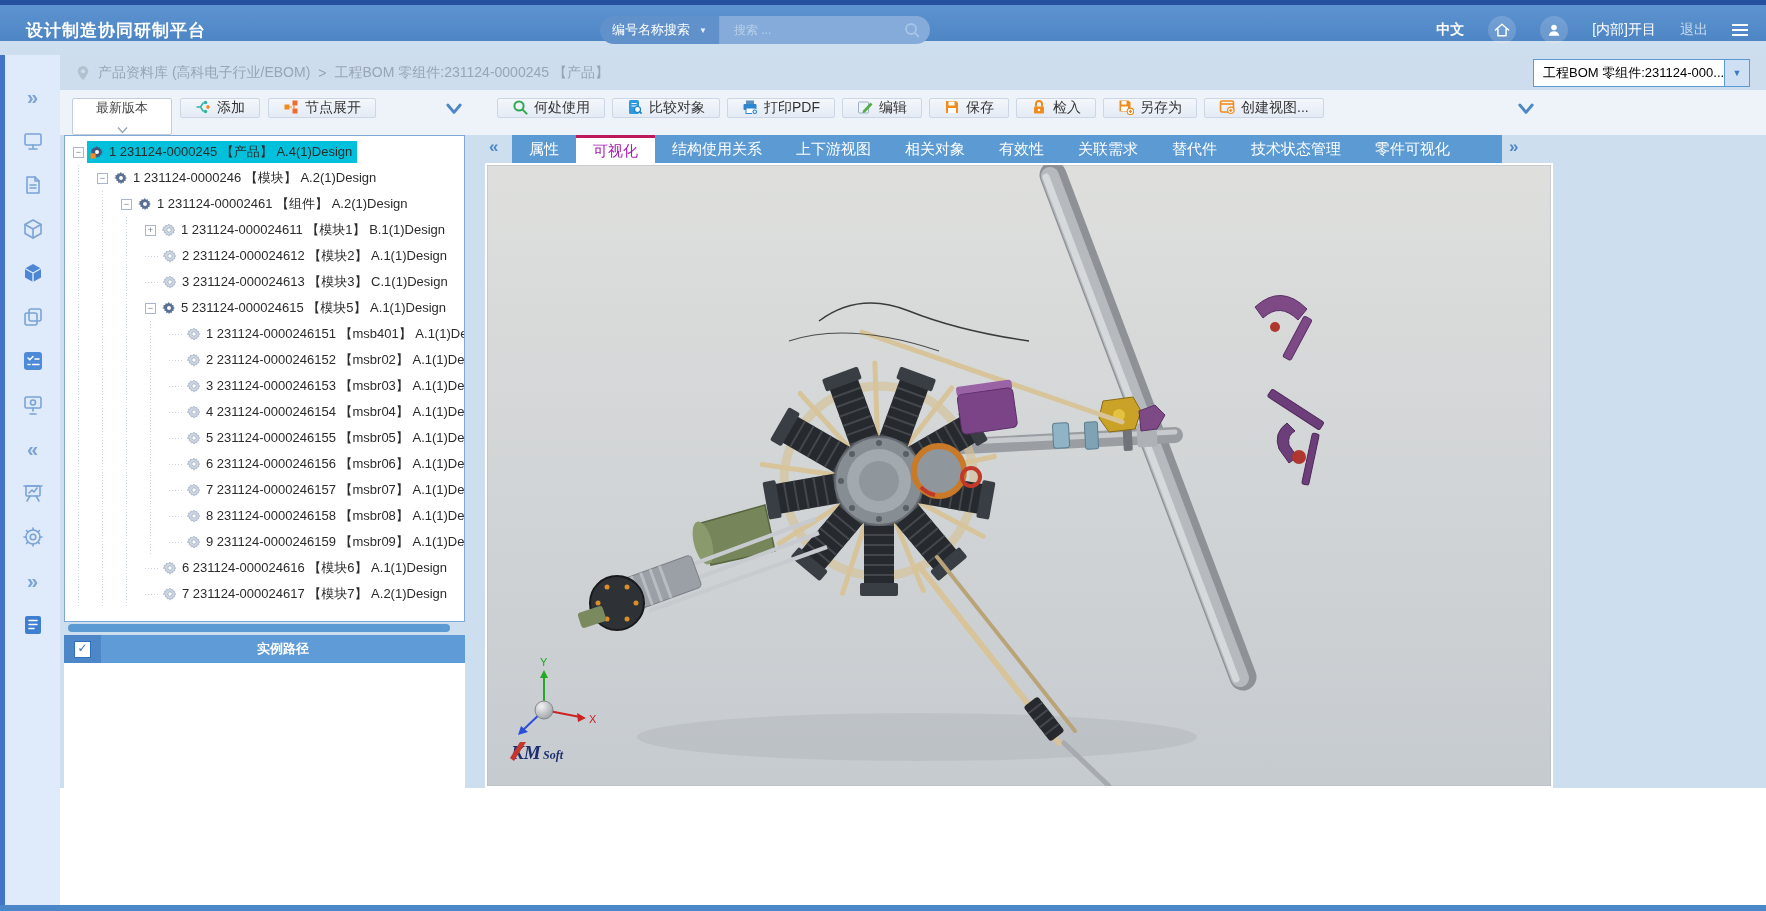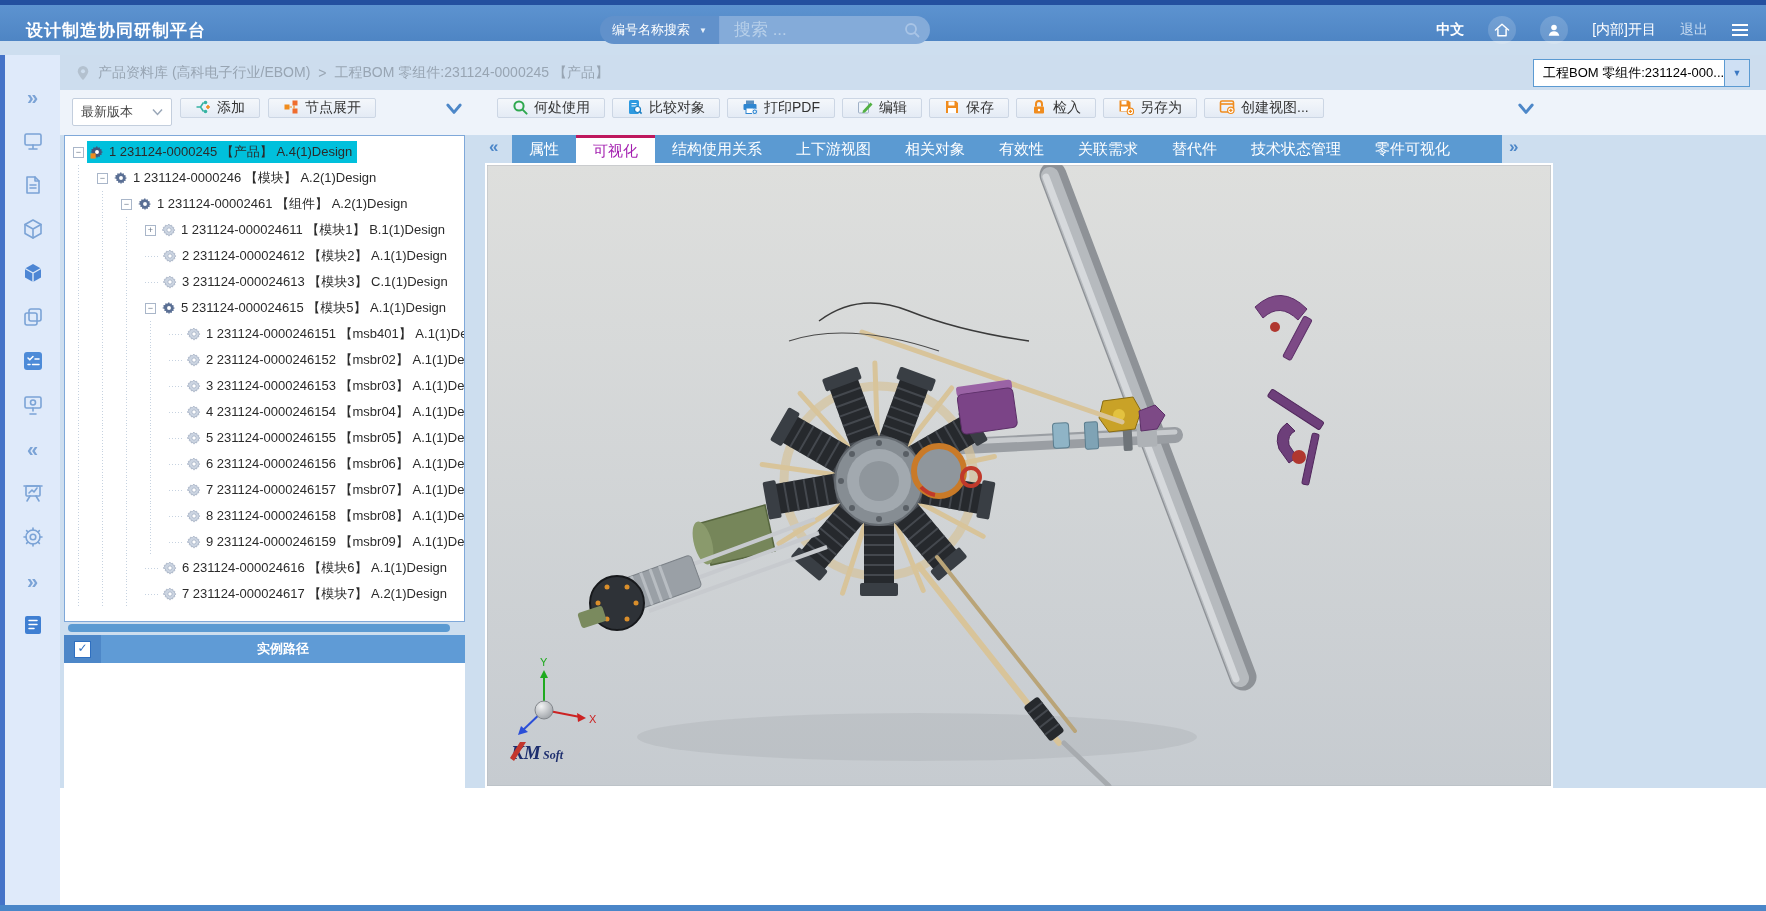--- a/index.html
+++ b/index.html
@@ -10,21 +10,21 @@
   .header{position:absolute;left:0;top:5px;width:100%;height:36px;
           background:linear-gradient(#5d93d0,#4e85c4);color:#fff;}
   .app-title{position:absolute;left:26px;top:14px;font-size:17px;font-weight:bold;letter-spacing:1px;}
   .search-wrap{position:absolute;left:600px;top:11px;height:28px;display:flex;}
   .search-cat{background:#6191cb;border-radius:14px 0 0 14px;padding:0 12px;display:flex;
               align-items:center;gap:9px;font-size:13px;border-right:1px solid #7fa6d8;cursor:pointer;}
   .search-cat .arr{font-size:8px;color:#e8f1fb;}
   .search-input{background:#84abd9;border-radius:0 14px 14px 0;width:168px;position:relative;
                 display:flex;align-items:center;padding:0 30px 0 12px;}
   .search-input input{background:transparent;border:none;outline:none;width:100%;
-                      font-size:17px;color:#0f172a;font-family:inherit;}
+                      font-size:12px;color:#0f172a;font-family:inherit;}
   .search-input input::placeholder{color:#b7cfe9;}
   .mag{position:absolute;right:9px;top:5px;}
   .header-right{position:absolute;right:18px;top:0;height:50px;display:flex;align-items:center;gap:24px;}
   .lang{font-size:14px;font-weight:bold;cursor:pointer;}
   .hbtn{width:28px;height:28px;border-radius:50%;background:rgba(255,255,255,.16);
         display:flex;align-items:center;justify-content:center;cursor:pointer;}
   .uname{font-size:14px;cursor:pointer;}
   .logout{font-size:14px;color:#c8dcf2;cursor:pointer;}
   .menu-ico{display:flex;flex-direction:column;gap:3px;cursor:pointer;}
   .menu-ico i{display:block;width:16px;height:2px;background:#fff;}
@@ -40,23 +40,23 @@
   .bc-inner{position:absolute;left:16px;top:0;height:35px;display:flex;align-items:center;gap:8px;
             font-size:14px;color:#98a5b3;}
   .view-selector{position:absolute;right:16px;top:4px;height:26px;display:flex;background:#fff;
                  border:1px solid #5b9ad2;cursor:pointer;}
   .vs-text{padding:0 9px;line-height:25px;font-size:13px;color:#000000;width:172px;overflow:hidden;white-space:nowrap;}
   .vs-btn{width:24px;background:#cfe0f4;border-left:1px solid #5b9ad2;color:#3b78c2;
           font-size:9px;text-align:center;line-height:26px;}
   
   .toolbar-row{position:absolute;left:60px;top:90px;right:0;height:45px;background:#eef3fa;}
   .tree-toolbar{position:absolute;left:12px;top:8px;display:flex;gap:8px;}
-  .version-select{width:100px;height:28px;background:#fff;border:1px solid #c3cedd;border-radius:2px;
+  .version-select{width:100px;height:37px;background:#fff;border:1px solid #c3cedd;border-radius:2px;
                   display:flex;align-items:center;justify-content:space-between;padding:0 8px;
-                  font-size:13px;color:#444;box-sizing:border-box;cursor:pointer;}
+                  font-size:13px;color:#444;box-sizing:border-box;cursor:pointer;flex-direction:column;}
   .tb-btn{height:20px;background:linear-gradient(#f4f7fb,#e4ebf5);border:1px solid #ccd6e4;border-radius:2px;
           display:flex;align-items:center;gap:6px;padding:0 14px;font-size:14px;color:#333;
           font-family:inherit;cursor:pointer;}
   .main-toolbar{position:absolute;left:437px;top:8px;display:flex;gap:7px;}
   .chev-down{position:absolute;top:12px;cursor:pointer;}
   .chev-down.c1{left:385px;} .chev-down.c2{left:1457px;}
   
   .tabs-row{position:absolute;left:485px;top:135px;right:0;height:28px;}
   .tabs-chev{position:absolute;top:2px;font-size:17px;font-weight:bold;color:#4d87c8;cursor:pointer;}
   .tabs-chev.l{left:4px;} .tabs-chev.r{left:1024px;}

